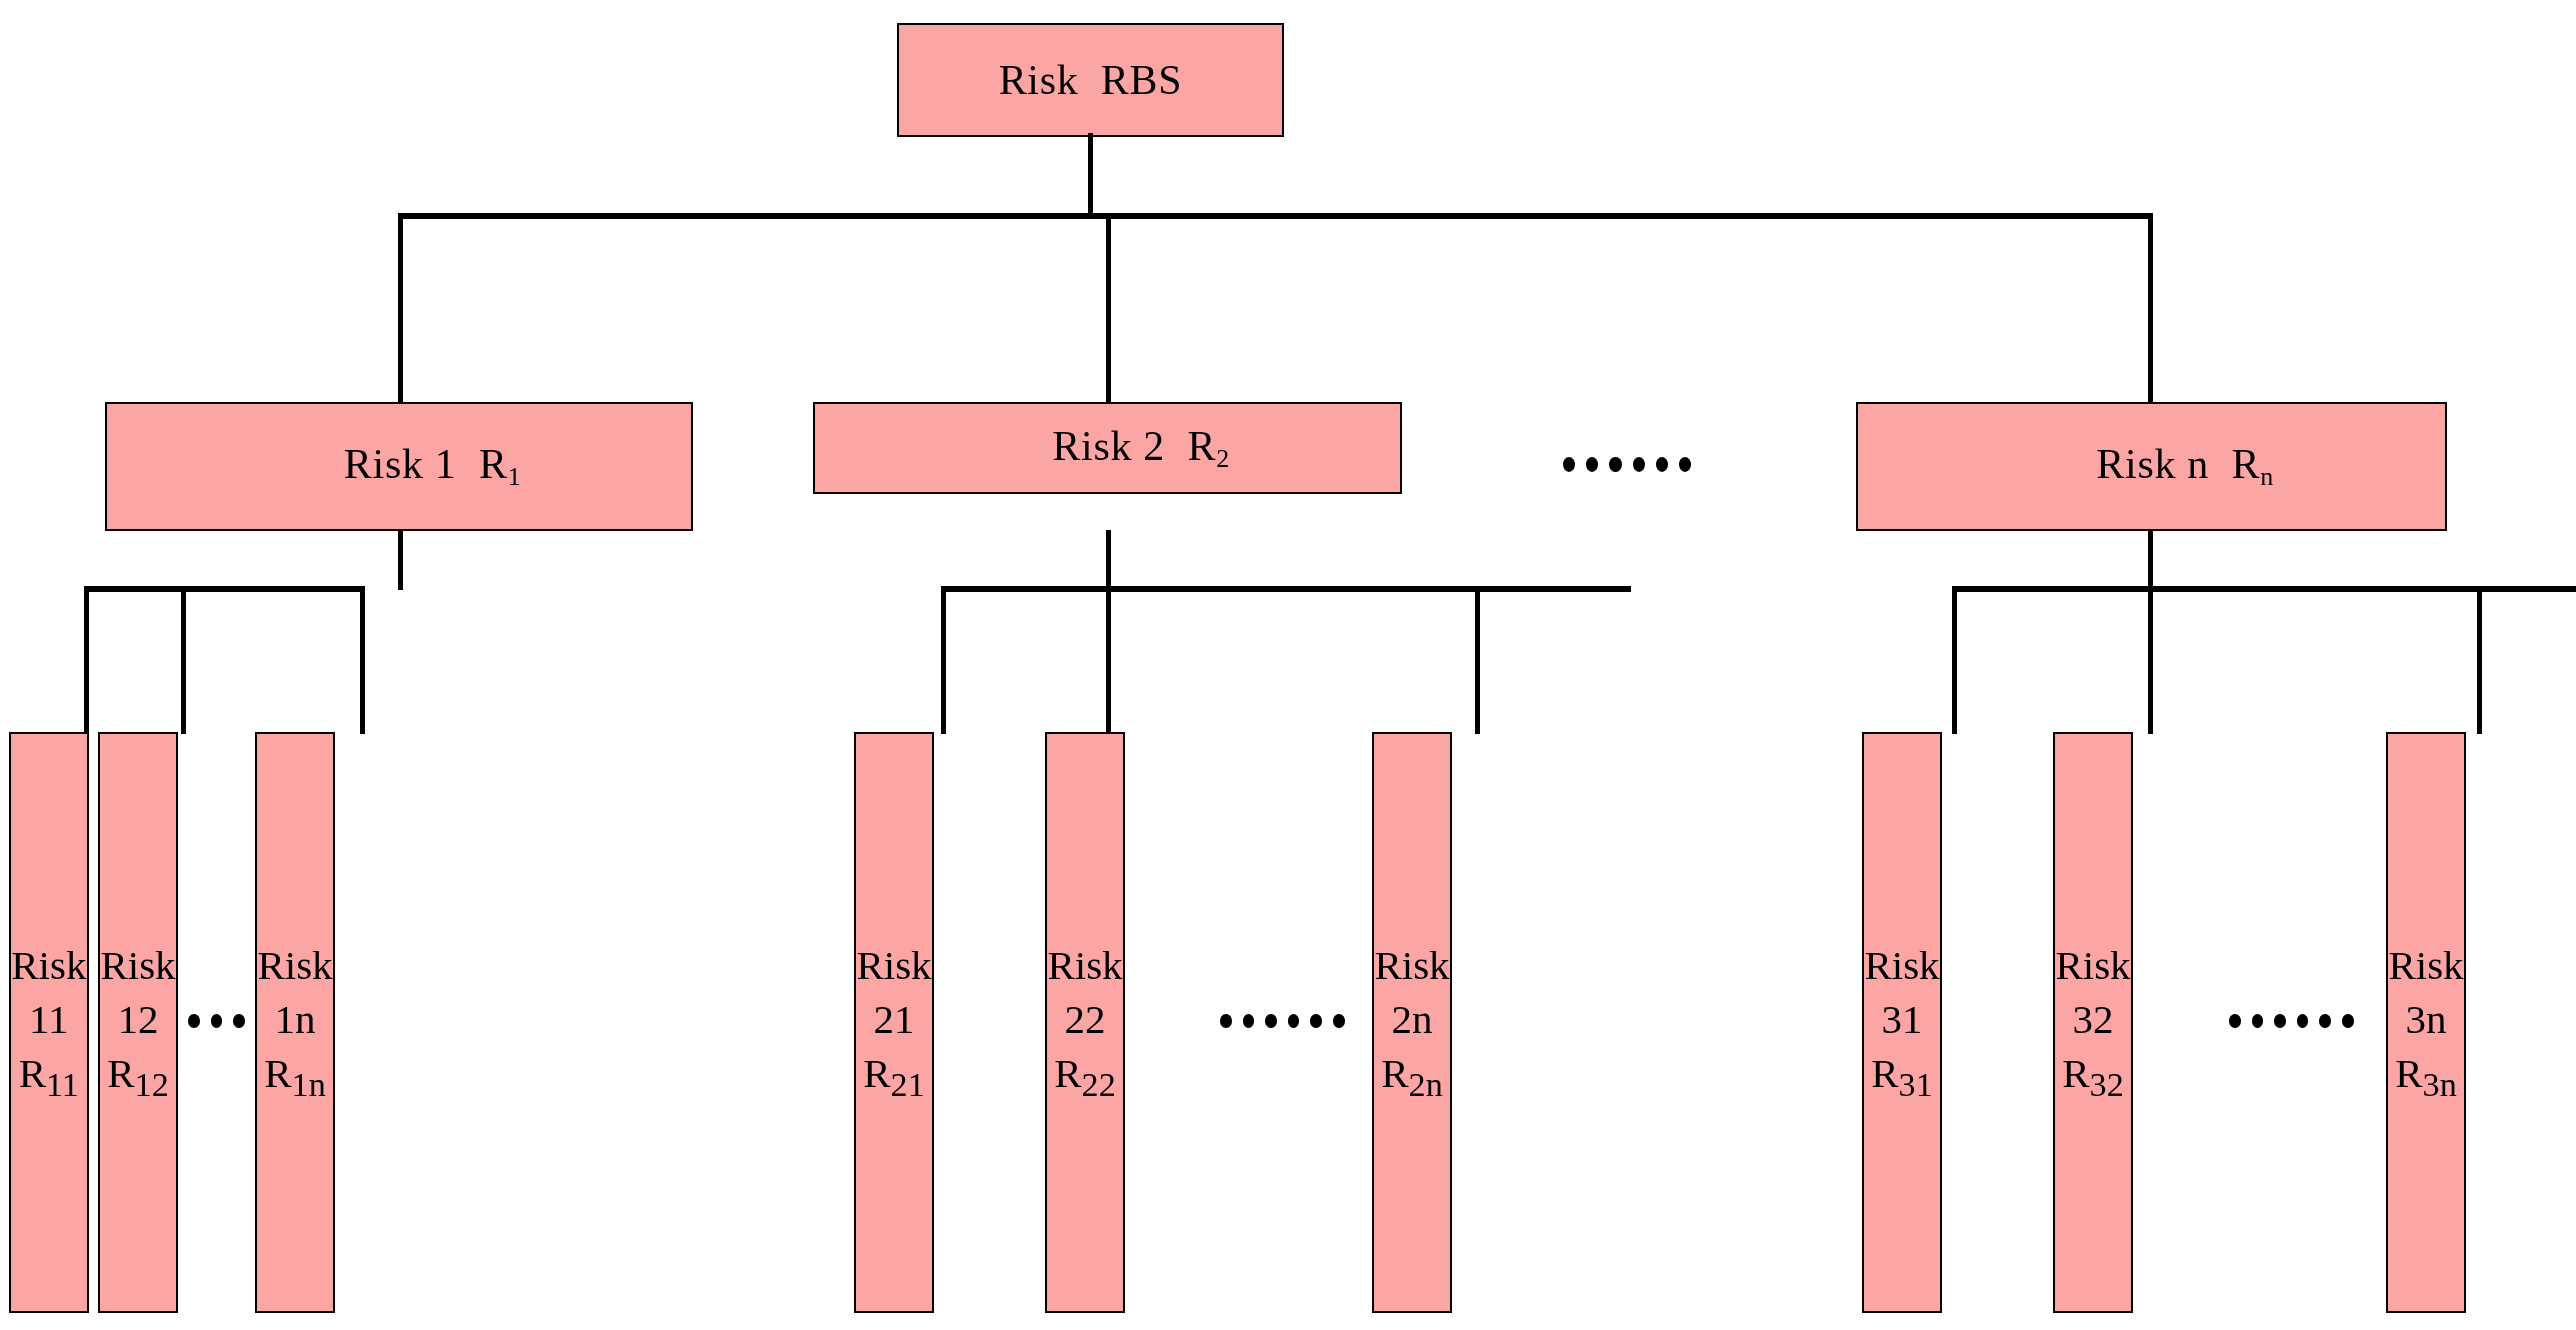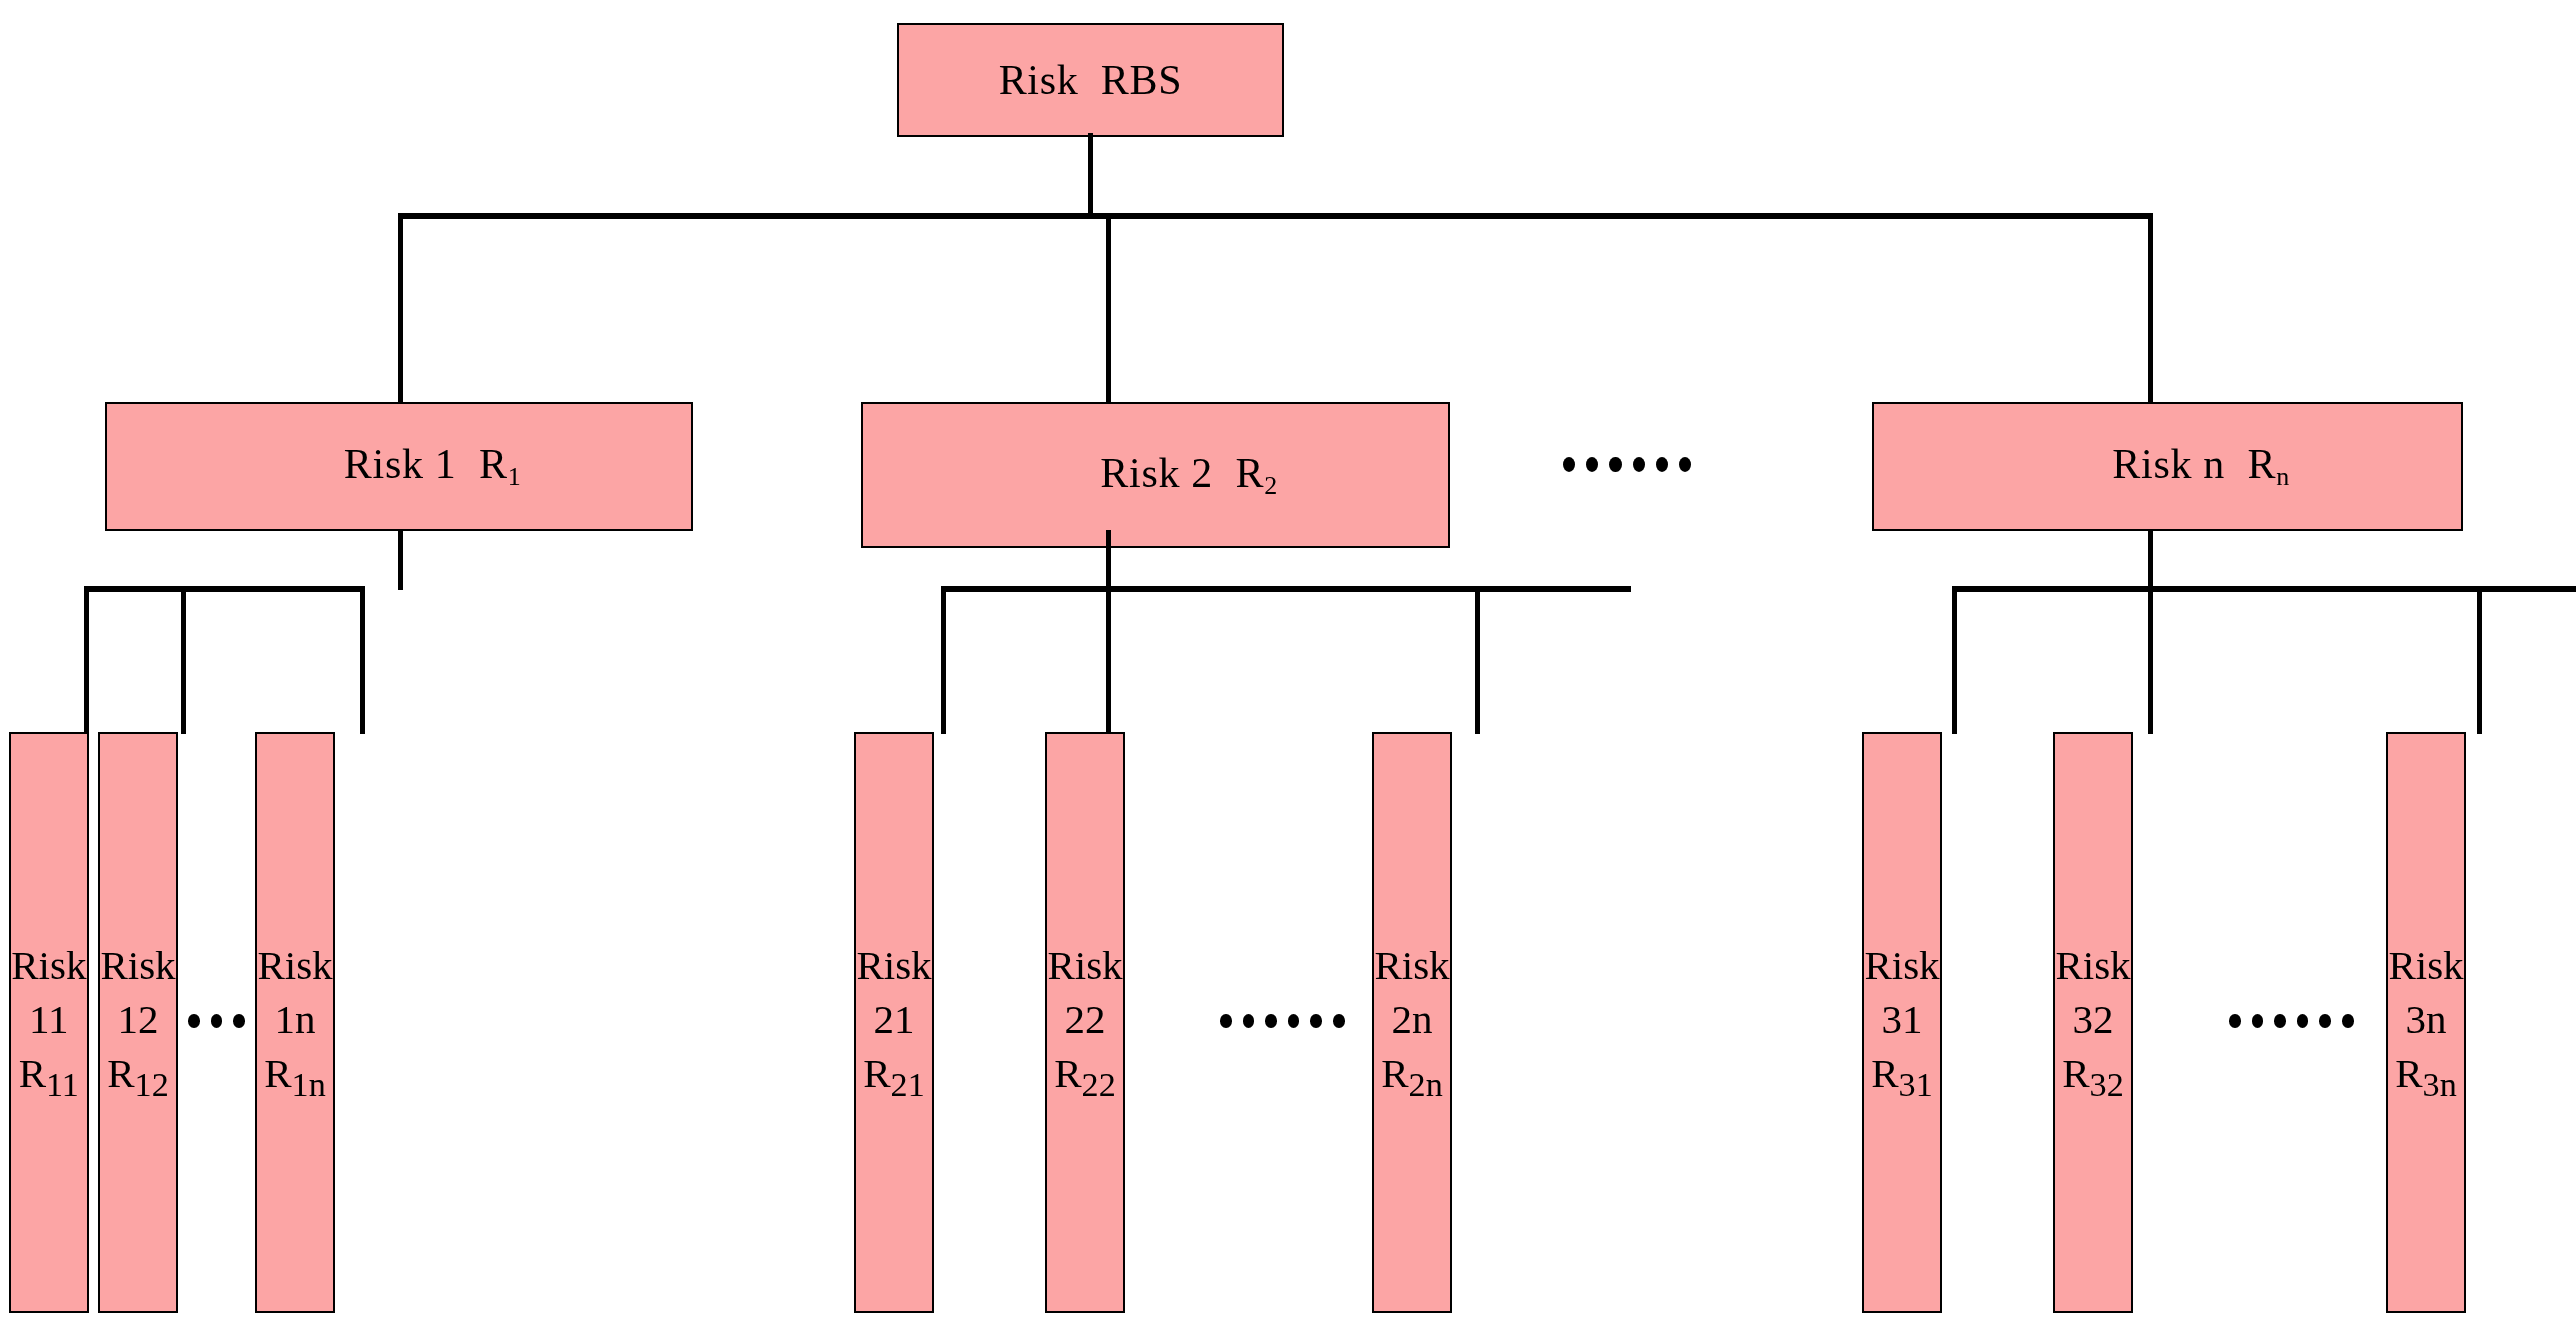--- a/index.html
+++ b/index.html
@@ -44,27 +44,27 @@
   <div class="line vline" style="left:398px;top:213px;width:4.8px;height:192px;"></div>
   <div class="line vline" style="left:1106px;top:213px;width:4.8px;height:192px;"></div>
   <div class="line vline" style="left:2148px;top:213px;width:4.8px;height:192px;"></div>
 
   <div class="box lvl2-box" style="left:105px;top:402px;width:588px;height:129px;">
     <span class="lbl">
       <span>Risk 1</span>&nbsp;&nbsp;<span>R</span><sub>1</sub>
     </span>
   </div>
 
-  <div class="box lvl2-box" style="left:813px;top:402px;width:589px;height:146px;margin-left:48px;">
+  <div class="box lvl2-box" style="left:813px;top:402px;width:589px;height:92px;">
     <span class="lbl">
       <span>Risk 2</span>&nbsp;&nbsp;<span>R</span><sub>2</sub>
     </span>
   </div>
 
-  <div class="box lvl2-box" style="left:1856px;top:402px;width:591px;height:129px;margin-left:16px;">
+  <div class="box lvl2-box" style="left:1856px;top:402px;width:591px;height:129px;">
     <span class="lbl">
       <span>Risk n</span>&nbsp;&nbsp;<span>R</span><sub>n</sub>
     </span>
   </div>
 
   <div class="ellipsis" style="left:1563px;top:457px;">
     <span class="dot"></span>
     <span class="dot"></span>
     <span class="dot"></span>
     <span class="dot"></span>

